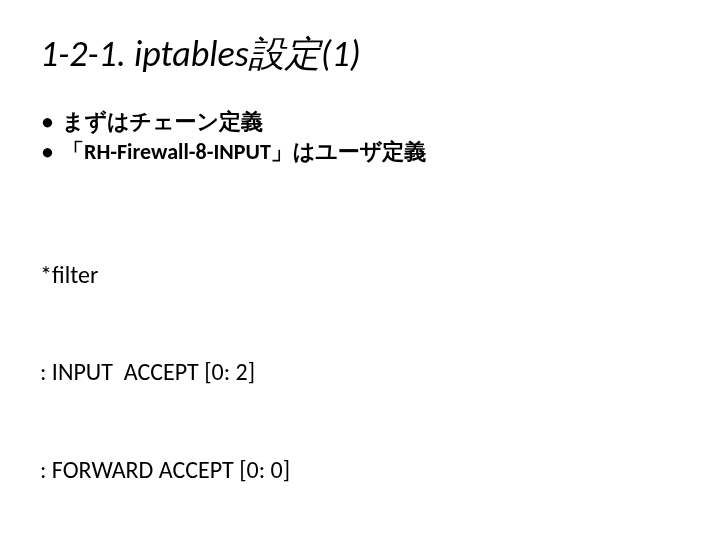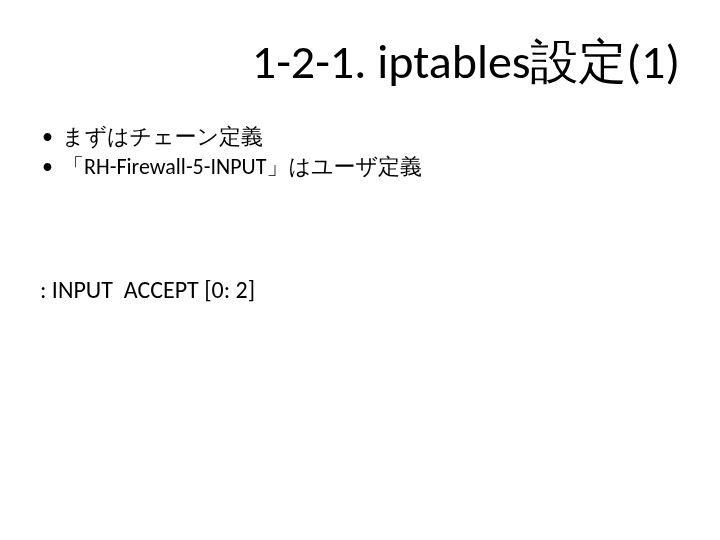--- a/index.html
+++ b/index.html
@@ -12,35 +12,37 @@
     color: #000000;
   }
   .slide {
     width: 720px;
     height: 540px;
     box-sizing: border-box;
     padding: 20px 40px 30px 40px;
     position: relative;
   }
   .title {
-    font-size: 48px;
-    text-align: right;
+    font-size: 36px;
+    text-align: left;
     margin: 10px 0 28px 0;
     font-weight: normal;
+    font-style: italic;
   }
   .bullets {
     font-size: 22px;
     line-height: 1.35;
     margin: 0 0 28px 0;
     padding: 0;
     list-style: none;
   }
   .bullets li {
     position: relative;
     padding-left: 22px;
+    font-weight: bold;
   }
   .bullets li::before {
     content: "•";
     position: absolute;
     left: 2px;
     top: 0;
   }
   .code {
     font-size: 24px;
     line-height: 1.35;
@@ -49,21 +51,23 @@
   }
 </style>
 </head>
 <body>
 
 <div class="slide">
   <h1 class="title">1-2-1. iptables設定(1)</h1>
 
   <ul class="bullets">
     <li>まずはチェーン定義</li>
-    <li>「RH-Firewall-5-INPUT」はユーザ定義</li>
+    <li>「RH-Firewall-8-INPUT」はユーザ定義</li>
   </ul>
 
   <div class="code">
+    <div>*filter</div>
     <div>: INPUT  ACCEPT [0: 2]</div>
+    <div>: FORWARD ACCEPT [0: 0]</div>
     
     
   </div>
 </div>
 
 </body></html>

